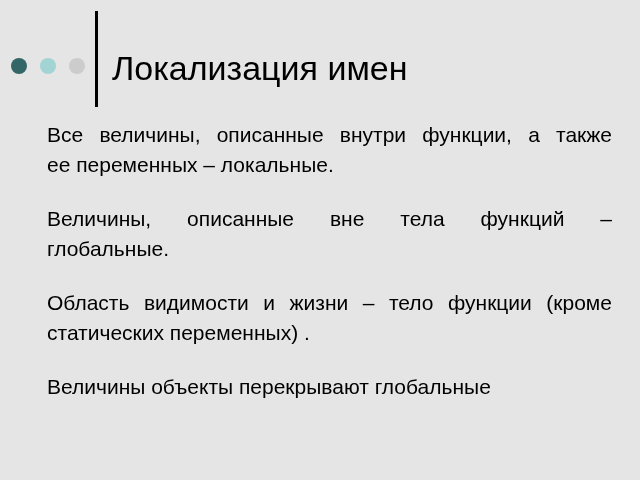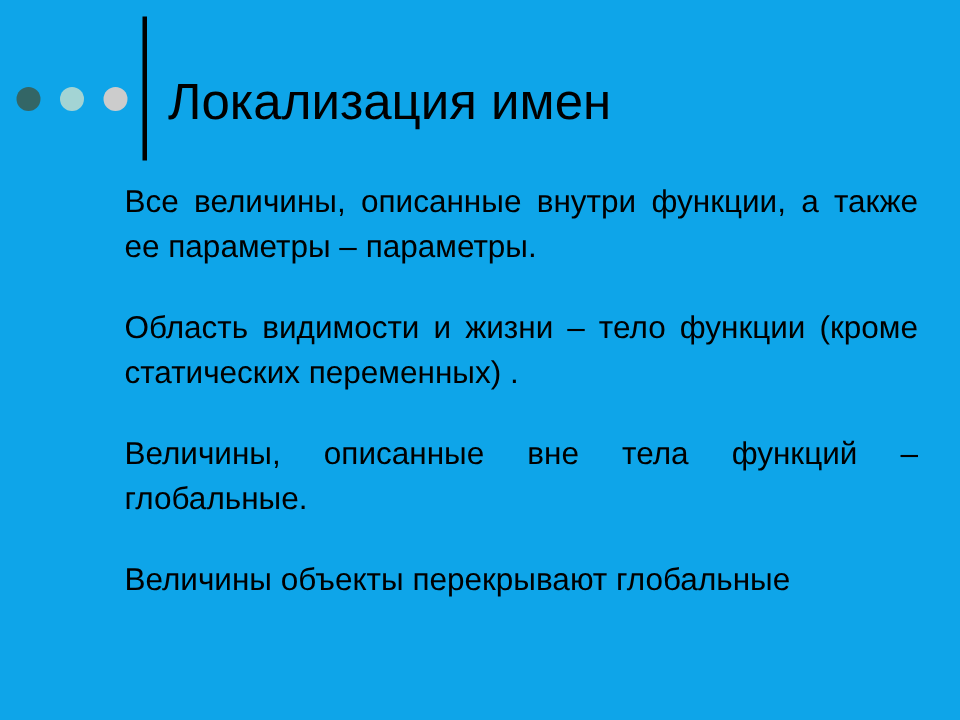--- a/index.html
+++ b/index.html
@@ -1,20 +1,20 @@
 <!DOCTYPE html>
 <html><head>
 <meta charset="utf-8">
 <style>
   html, body { margin: 0; padding: 0; background: #fff; }
   .slide {
     position: relative;
     width: 640px;
     height: 480px;
-    background: #0ea5e9;
+    background: #e5e5e5;
     font-family: "Liberation Sans", sans-serif;
     overflow: hidden;
   }
   .dots {
     position: absolute;
     left: 11px;
     top: 58px;
     display: flex;
     gap: 13px;
   }
@@ -45,21 +45,21 @@
   .body-text {
     position: absolute;
     left: 47px;
     top: 120px;
     width: 565px;
     font-size: 21px;
     line-height: 30px;
     color: #000000;
   }
   .para { margin: 0 0 24px 0; }
-  .tline { display: block; text-align: left; margin-left: 36px; }
+  .tline { display: block; text-align: left; }
   .tline.just { text-align: justify; text-align-last: justify; }
 </style>
 </head>
 <body>
 
 <div class="slide">
 
   <div class="dots">
     <span class="dot" style="background: rgb(51, 102, 102);"></span>
     <span class="dot" style="background: rgb(163, 212, 212);"></span>
@@ -67,31 +67,31 @@
   </div>
 
   <div class="vline"></div>
 
   <h1 class="title">Локализация имен</h1>
 
   <div class="body-text">
 
     <p class="para">
       <span class="tline just">Все величины, описанные внутри функции, а также</span>
-      <span class="tline">ее параметры – параметры.</span>
+      <span class="tline">ее переменных – локальные.</span>
+    </p>
+
+    <p class="para">
+      <span class="tline just">Величины, описанные вне тела функций –</span>
+      <span class="tline">глобальные.</span>
     </p>
 
     <p class="para">
       <span class="tline just">Область видимости и жизни – тело функции (кроме</span>
       <span class="tline">статических переменных) .</span>
-    </p>
-
-    <p class="para">
-      <span class="tline just">Величины, описанные вне тела функций –</span>
-      <span class="tline">глобальные.</span>
     </p>
 
     <p class="para">
       <span class="tline">Величины объекты перекрывают глобальные</span>
     </p>
 
   </div>
 
 </div>
 

